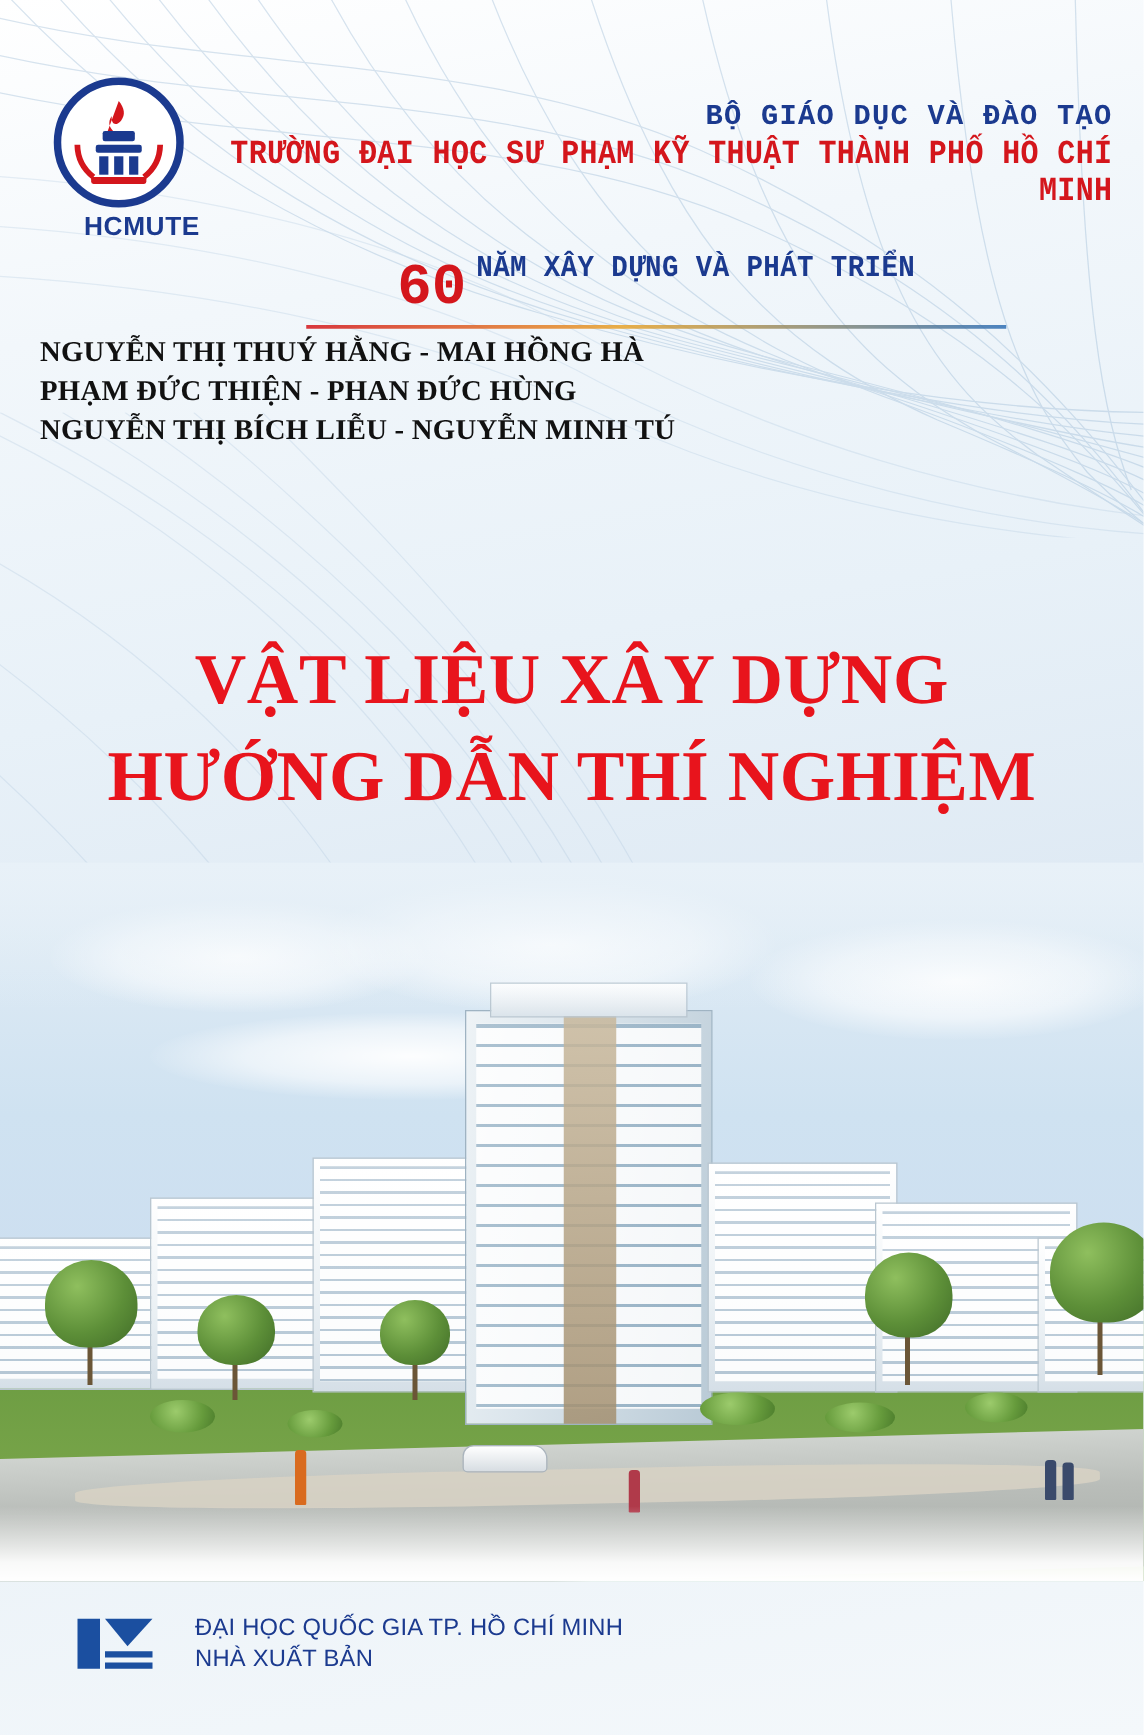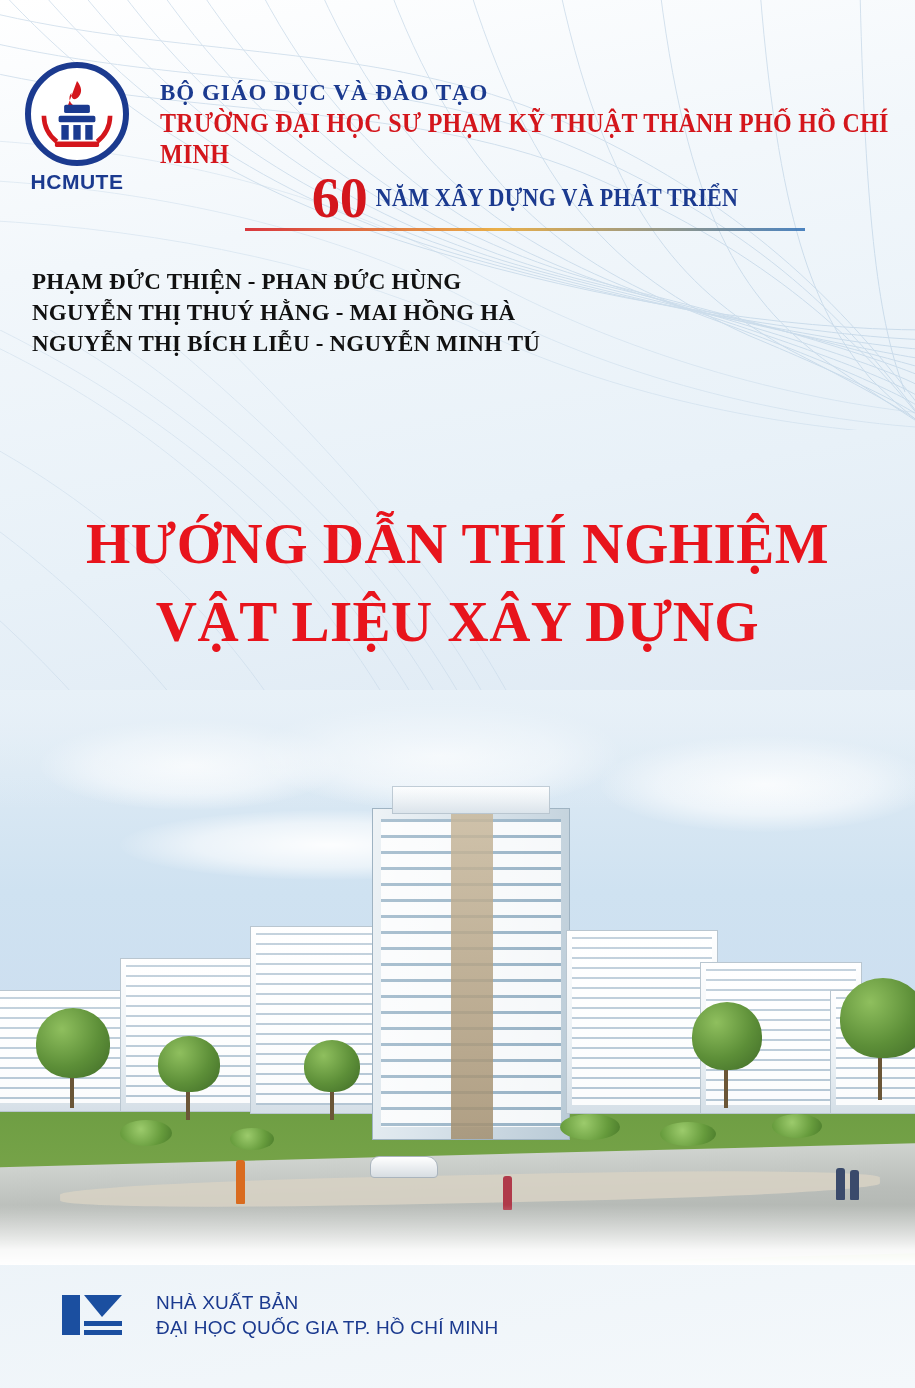--- a/index.html
+++ b/index.html
@@ -155,24 +155,24 @@
   .fade-top {
     position: absolute;
     left: 0; right: 0; top: 0;
     height: 120px;
     background: linear-gradient(180deg, rgba(232,241,248,.98) 0%, rgba(232,241,248,.35) 55%, rgba(232,241,248,0) 100%);
   }
 
   
   .logo {
     position: absolute;
-    left: 12px;
+    left: 30px;
     top: 62px;
     width: 130px;
-    text-align: center;
+    text-align: right;
   }
   .logo-circle {
     position: relative;
     width: 104px; height: 104px;
     margin: 0 auto;
     border-radius: 50%;
     border: 6px solid #1b3a8f;
     background: #ffffff;
     box-sizing: border-box;
   }
@@ -183,22 +183,22 @@
     font-size: 21px;
     letter-spacing: .5px;
     color: #1b3a8f;
   }
 
   .header-block {
     position: absolute;
     left: 160px;
     top: 80px;
     width: 730px;
-    text-align: left;
-    font-family: Liberation Serif, serif;
+    text-align: right;
+    font-family: Liberation Mono, monospace;
   }
   .h-line1 {
     font-weight: bold;
     font-size: 23px;
     letter-spacing: 1px;
     color: #1b3a8f;
   }
   .h-line2 {
     margin-top: 6px;
     font-weight: bold;
@@ -209,23 +209,24 @@
   }
   .h-line3 {
     margin-top: 12px;
     display: flex;
     align-items: center;
     justify-content: center;
     gap: 8px;
   }
   .h-60 {
     font-weight: bold;
-    font-size: 56px;
+    font-size: 46px;
     line-height: 40px;
     color: #d4161c;
+    margin-top: 32px;
   }
   .h-line3-text {
     font-weight: bold;
     font-size: 22px;
     letter-spacing: .3px;
     color: #1b3a8f;
     transform: scaleY(1.1);
   }
   .h-rule {
     margin: 10px auto 0;
@@ -426,36 +427,36 @@
     <div class="h-line1">BỘ GIÁO DỤC VÀ ĐÀO TẠO</div>
     <div class="h-line2">TRƯỜNG ĐẠI HỌC SƯ PHẠM KỸ THUẬT THÀNH PHỐ HỒ CHÍ MINH</div>
     <div class="h-line3">
       <span class="h-60">60</span>
       <span class="h-line3-text">NĂM XÂY DỰNG VÀ PHÁT TRIỂN</span>
     </div>
     <div class="h-rule"></div>
   </div>
 
   <div class="authors">
+    <div>NGUYỄN THỊ THUÝ HẰNG - MAI HỒNG HÀ</div>
     <div>PHẠM ĐỨC THIỆN - PHAN ĐỨC HÙNG</div>
-    <div>NGUYỄN THỊ THUÝ HẰNG - MAI HỒNG HÀ</div>
     <div>NGUYỄN THỊ BÍCH LIỄU - NGUYỄN MINH TÚ</div>
   </div>
 
   <div class="title-main">
+    <div>VẬT LIỆU XÂY DỰNG</div>
     <div>HƯỚNG DẪN THÍ NGHIỆM</div>
-    <div>VẬT LIỆU XÂY DỰNG</div>
   </div>
 
   <div class="pub">
     <svg class="pub-logo" viewBox="0 0 78 48">
       <rect x="2" y="4" width="18" height="40" fill="#1b4fa0"></rect>
       <path d="M24 4 L62 4 L42 26 Z" fill="#1b4fa0"></path>
       <rect x="24" y="30" width="38" height="5" fill="#1b4fa0"></rect>
       <rect x="24" y="39" width="38" height="5" fill="#1b4fa0"></rect>
     </svg>
     <div class="pub-text">
+      <div>ĐẠI HỌC QUỐC GIA TP. HỒ CHÍ MINH</div>
       <div>NHÀ XUẤT BẢN</div>
-      <div>ĐẠI HỌC QUỐC GIA TP. HỒ CHÍ MINH</div>
     </div>
   </div>
 
 </div>
 
 </body></html>

